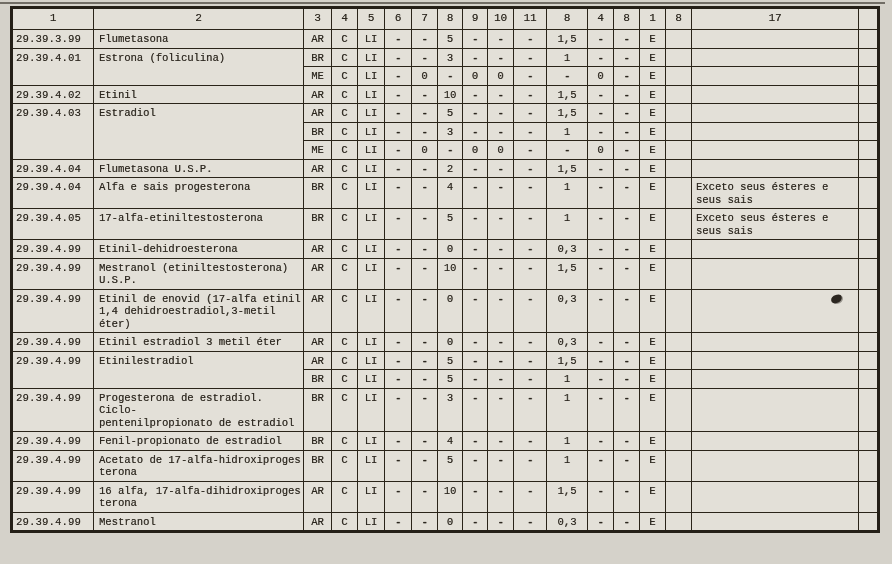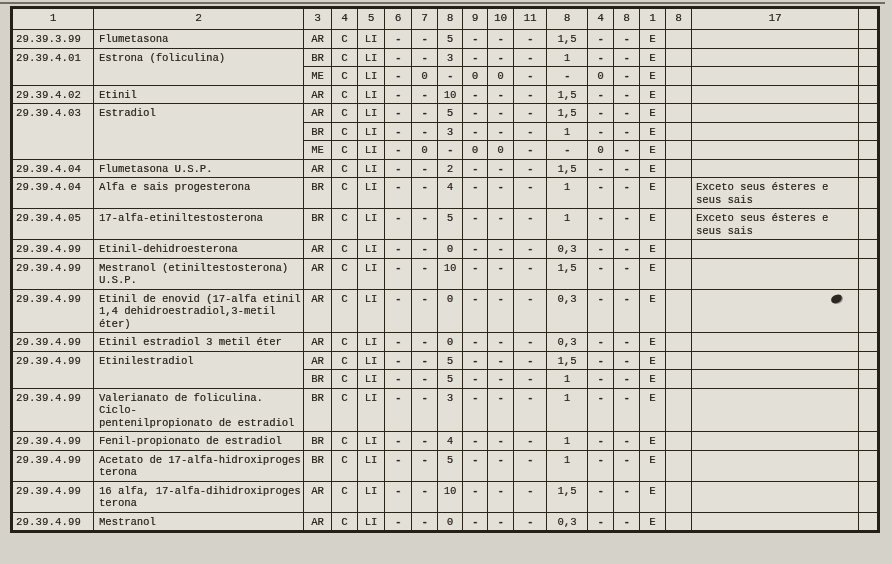--- a/index.html
+++ b/index.html
@@ -402,21 +402,21 @@
           <td class="val">1</td>
           <td class="val dash">-</td>
           <td class="val dash">-</td>
           <td class="val">E</td>
           <td class="val"></td>
           <td class="note"></td>
           <td class="val"></td>
         </tr>
         <tr>
           <td class="code" rowspan="1">29.39.4.99</td>
-          <td class="name" rowspan="1">Valerianato de foliculina. Ciclo-
+          <td class="name" rowspan="1">Progesterona de estradiol. Ciclo-
 pentenilpropionato de estradiol</td>
           <td class="val">BR</td>
           <td class="val">C</td>
           <td class="val">LI</td>
           <td class="val dash">-</td>
           <td class="val dash">-</td>
           <td class="val">3</td>
           <td class="val dash">-</td>
           <td class="val dash">-</td>
           <td class="val dash">-</td>

